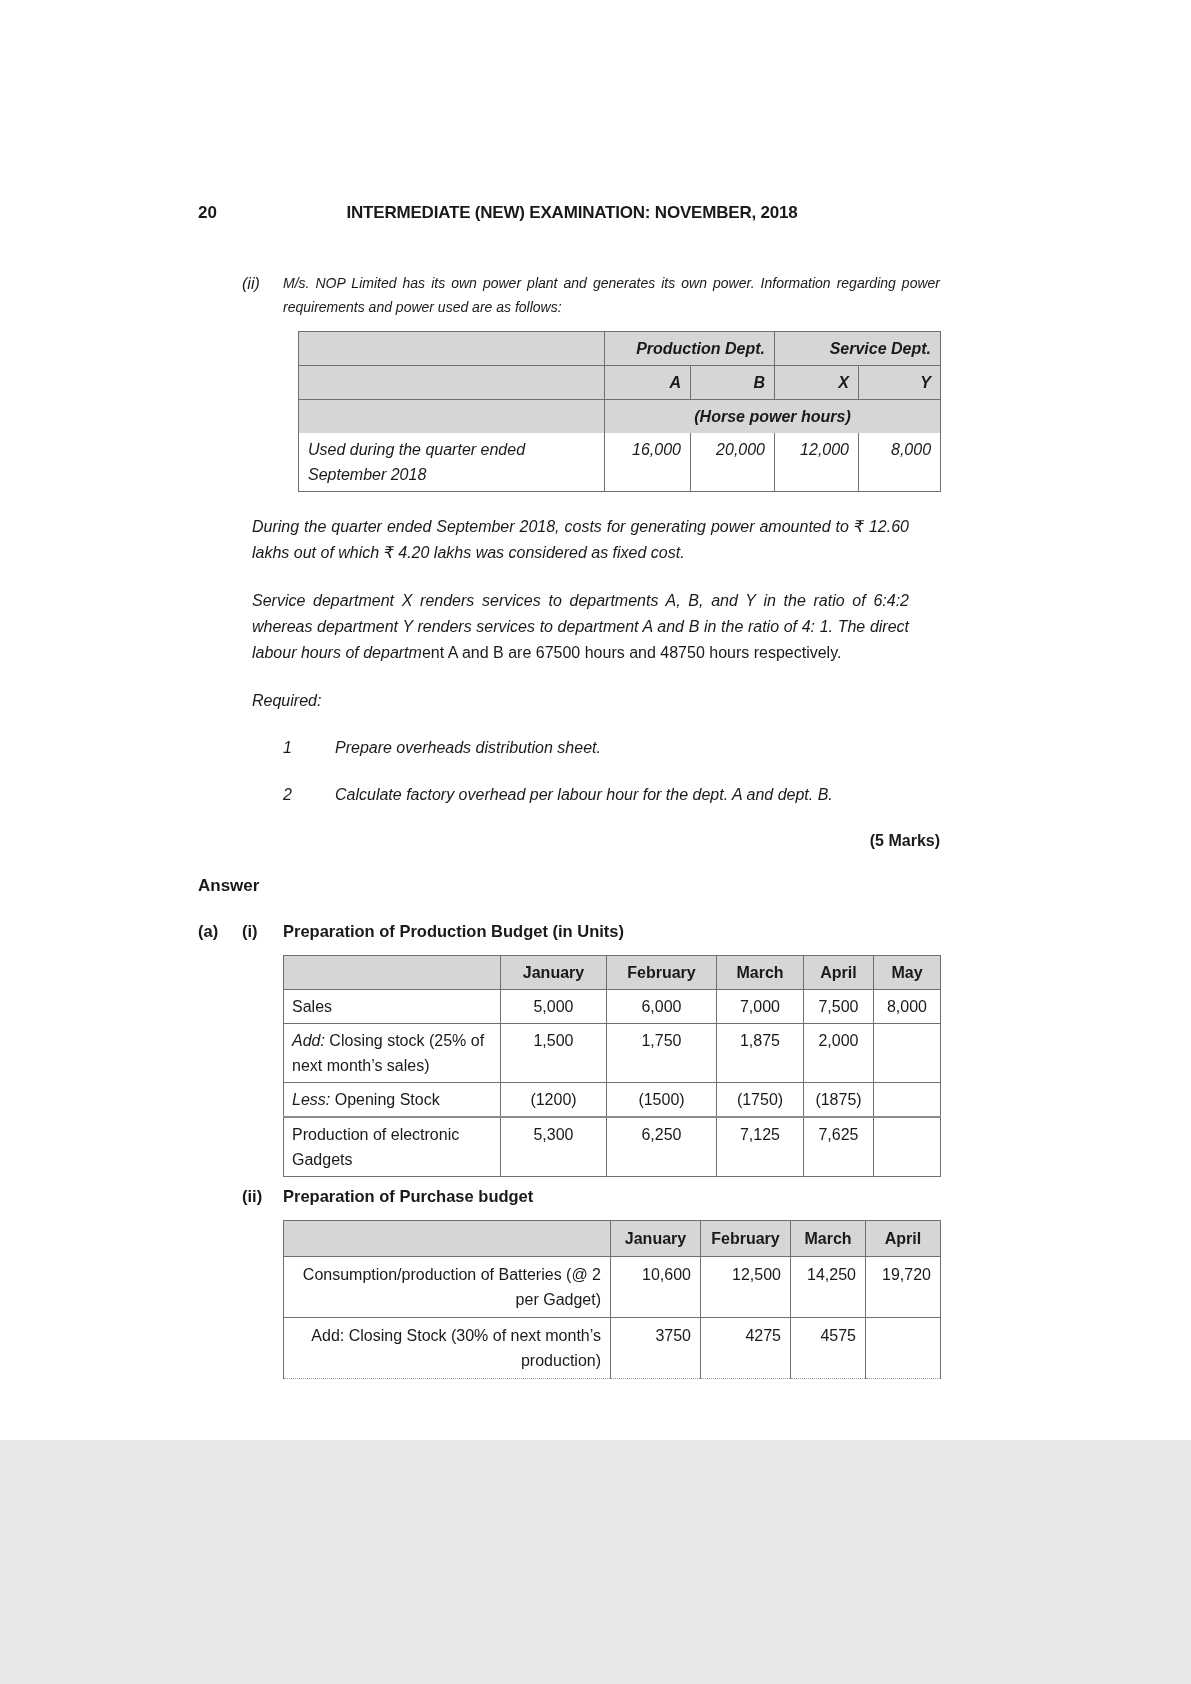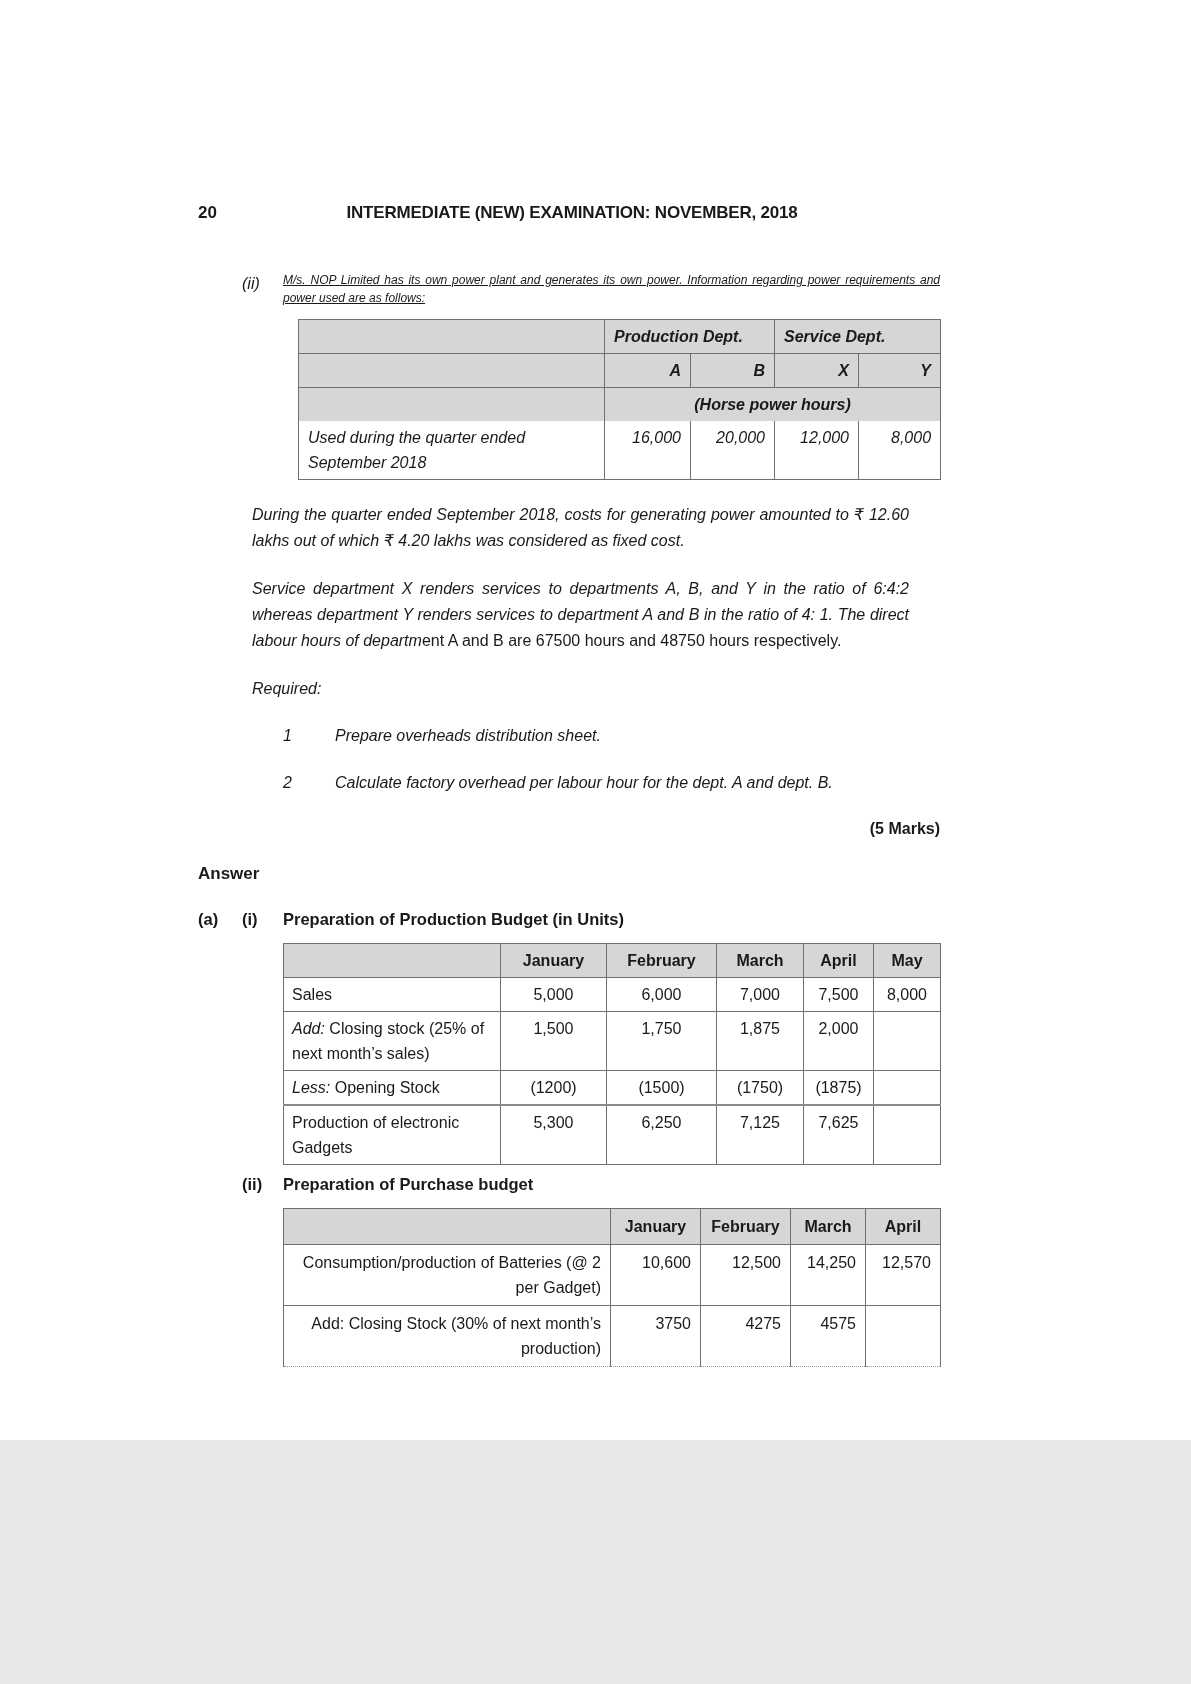--- a/index.html
+++ b/index.html
@@ -13,27 +13,27 @@
     margin:0 auto;
   }
   .content{position:absolute;left:198px;top:203px;width:742px;}
   .pghead{position:relative;height:22px;}
   .pgnum{position:absolute;left:0;top:0;font-weight:bold;font-size:17px;}
   .pgtitle{position:absolute;left:6px;right:0;top:0;text-align:center;font-weight:bold;font-size:17px;letter-spacing:-0.2px;}
 
   .qblock{margin-left:44px;width:698px;}
   .qrow{display:flex;margin-top:46px;}
   .qlabel{width:41px;flex:0 0 41px;font-style:italic;font-size:16px;line-height:26px;}
-  .qtext{width:657px;font-style:italic;font-size:12px;line-height:18px;text-align:justify;text-decoration:underline;}
+  .qtext{width:657px;font-style:italic;font-size:14px;line-height:24px;text-align:justify;}
 
   table{border-collapse:collapse;table-layout:fixed;}
   .t1{margin-left:100px;margin-top:12px;width:642px;font-size:16px;}
   .t1 td{border:1.5px solid #6f6f6f;padding:4px 9px;vertical-align:top;line-height:25px;}
   .t1 .hdr td{background:#d6d6d6;font-weight:bold;font-style:italic;}
-  .t1 .grp{text-align:left;}
+  .t1 .grp{text-align:right;}
   .t1 .colh{text-align:right;}
   .t1 .unit{text-align:center;}
   .t1 .lbl{font-style:italic;text-align:left;}
   .t1 .num{font-style:italic;text-align:right;}
   .t1 .no-top td{border-top-style:hidden;}
   .just{text-align:justify;}
 
   .para{margin-left:54px;width:657px;font-style:italic;font-size:16px;line-height:26px;text-align:justify;margin-top:22px;}
   .para .upright{font-style:normal;}
   .reqlist{margin-left:85px;width:657px;font-style:italic;font-size:16px;line-height:26px;}
@@ -216,21 +216,21 @@
           <td>January</td>
           <td>February</td>
           <td>March</td>
           <td>April</td>
         </tr>
         <tr>
           <td>Consumption/production of Batteries (@ 2 per Gadget)</td>
           <td class="rnum">10,600</td>
           <td class="rnum">12,500</td>
           <td class="rnum">14,250</td>
-          <td class="rnum">12,570</td>
+          <td class="rnum">19,720</td>
         </tr>
         <tr class="botdot">
           <td class="just">Add: Closing Stock (30% of next month’s production)</td>
           <td class="rnum">3750</td>
           <td class="rnum">4275</td>
           <td class="rnum">4575</td>
           <td class="rnum"></td>
         </tr>
       </tbody>
     </table>

